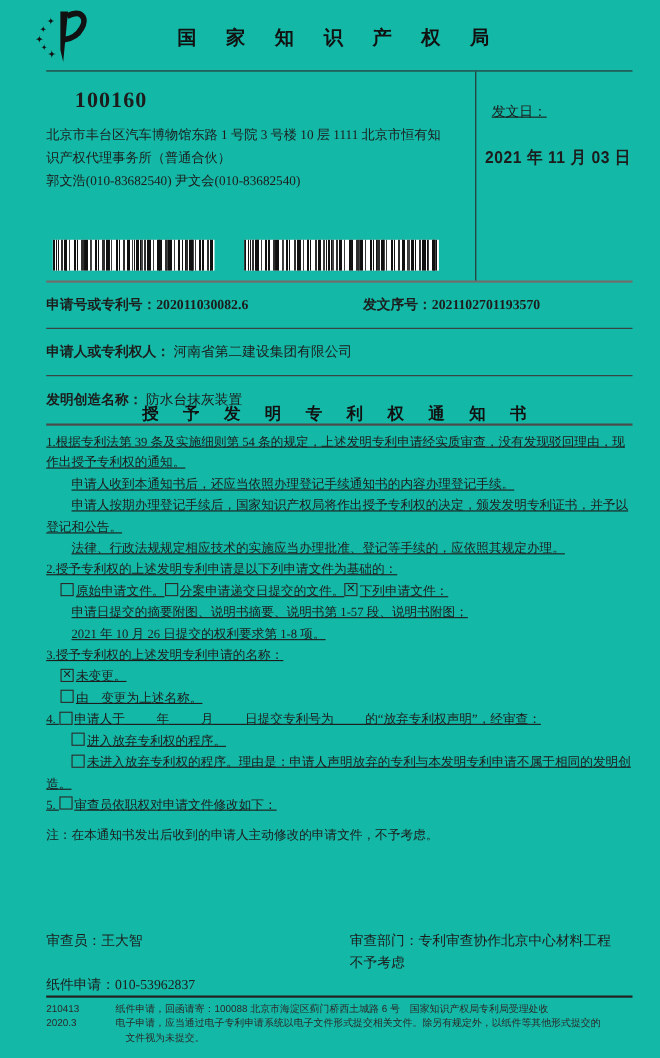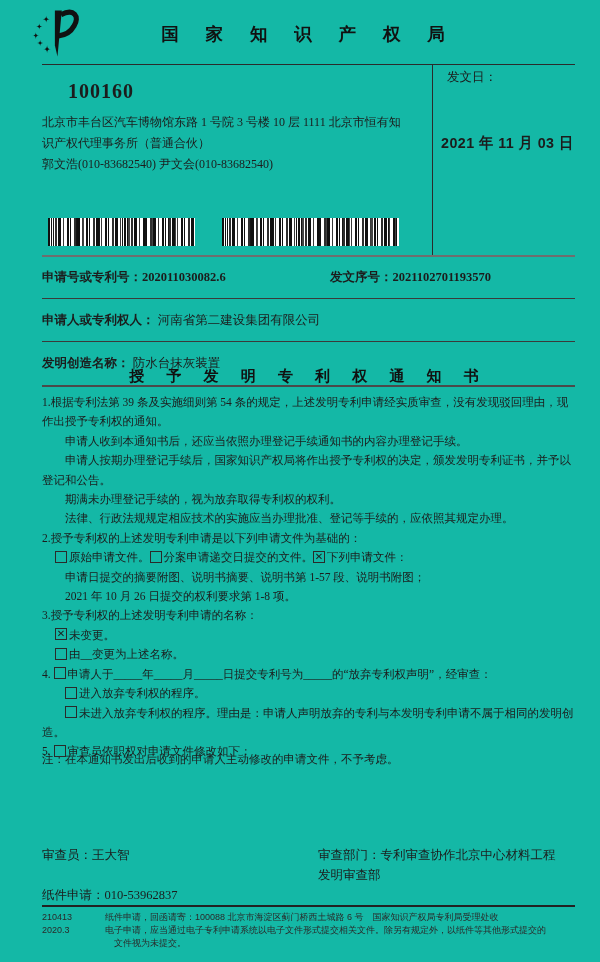--- a/index.html
+++ b/index.html
@@ -18,21 +18,21 @@
     font-family:"Liberation Sans","DejaVu Sans",sans-serif;
     font-weight:700; font-size:17.5px; letter-spacing:11px; color:#111;
     white-space:nowrap;
   }
 
   
   .right-col {
     position:absolute; left:432px; top:65px; width:143px; height:191px;
     border-left:1px solid #2b2b2b;
   }
-  .issue-label { position:absolute; left:14px; top:4px; font-size:12.5px; }
+  .issue-label { position:absolute; left:14px; top:28px; font-size:12.5px;text-decoration:underline; }
   .issue-date {
     position:absolute; left:8px; top:68px; width:135px;
     font-family:"Liberation Sans","DejaVu Sans",sans-serif;
     font-weight:700; font-size:15.5px; letter-spacing:0.5px; white-space:nowrap;
     transform:scaleX(0.92); transform-origin:left;
   }
   .postal-code { position:absolute; left:68px; top:80px; font-size:20px; font-weight:700; letter-spacing:1px; }
   .address {
     position:absolute; left:42px; top:112px; width:390px; 
     font-size:12px; line-height:21px;
@@ -61,21 +61,21 @@
   .row3 { top:342px; height:43px; line-height:43px; border-bottom:2px solid #4a4a4a; }
 
   
   .notice-title {
     position:absolute; left:42px; top:367px; width:533px; text-align:center;
     font-family:"Liberation Sans","DejaVu Sans",sans-serif;
     font-weight:700; font-size:15px; letter-spacing:9px; white-space:nowrap; color:#111;
   }
   .notice-body {
     position:absolute; left:42px; top:393px; width:533px;
-    font-size:11.5px; line-height:19.4px;
+    font-size:11.5px; line-height:19.4px;text-decoration:underline;
   }
   .bline { min-height:19.4px; }
   .ind1 { text-indent:13px; }
   .ind2 { text-indent:23px; }
   .cbx {
     display:inline-block; width:10px; height:10px; border:1px solid #2a2a2a;
     vertical-align:-1.5px; margin-right:2px; position:relative; text-indent:0;
   }
   .cbx.checked::after {
     content:"\2715"; position:absolute; left:0; top:0; width:10px; height:10px;
@@ -150,41 +150,40 @@
   <div class="meta-row row3">
     <span class="lab">发明创造名称：</span>
     <span>防水台抹灰装置</span>
   </div>
 
   <div class="notice-title">授 予 发 明 专 利 权 通 知 书</div>
   <div class="notice-body">
       <div class="bline ind0"><span>1.根据专利法第 39 条及实施细则第 54 条的规定，上述发明专利申请经实质审查，没有发现驳回理由，现作出授予专利权的通知。</span></div>
       <div class="bline ind2"><span>申请人收到本通知书后，还应当依照办理登记手续通知书的内容办理登记手续。</span></div>
       <div class="bline ind2"><span>申请人按期办理登记手续后，国家知识产权局将作出授予专利权的决定，颁发发明专利证书，并予以登记和公告。</span></div>
-      <div class="bline ind2"><span>期满未办理登记手续的，视为放弃取得专利权的权利。</span></div>
       <div class="bline ind2"><span>法律、行政法规规定相应技术的实施应当办理批准、登记等手续的，应依照其规定办理。</span></div>
       <div class="bline ind0"><span>2.授予专利权的上述发明专利申请是以下列申请文件为基础的：</span></div>
       <div class="bline ind1"><span class="cbx"></span><span>原始申请文件。</span><span class="cbx"></span><span>分案申请递交日提交的文件。</span><span class="cbx checked"></span><span>下列申请文件：</span></div>
       <div class="bline ind2"><span>申请日提交的摘要附图、说明书摘要、说明书第 1-57 段、说明书附图；</span></div>
       <div class="bline ind2"><span>2021 年 10 月 26 日提交的权利要求第 1-8 项。</span></div>
       <div class="bline ind0"><span>3.授予专利权的上述发明专利申请的名称：</span></div>
       <div class="bline ind1"><span class="cbx checked"></span><span>未变更。</span></div>
       <div class="bline ind1"><span class="cbx"></span><span>由__变更为上述名称。</span></div>
       <div class="bline ind0"><span>4. </span><span class="cbx"></span><span>申请人于_____年_____月_____日提交专利号为_____的“放弃专利权声明”，经审查：</span></div>
       <div class="bline ind2"><span class="cbx"></span><span>进入放弃专利权的程序。</span></div>
       <div class="bline ind2"><span class="cbx"></span><span>未进入放弃专利权的程序。理由是：申请人声明放弃的专利与本发明专利申请不属于相同的发明创造。</span></div>
       <div class="bline ind0"><span>5. </span><span class="cbx"></span><span>审查员依职权对申请文件修改如下：</span></div>
     </div>
   <div class="note-line">注：在本通知书发出后收到的申请人主动修改的申请文件，不予考虑。</div>
 
   <div class="exam">
     <span>审查员：</span><span>王大智</span>
     <span class="dept">
       <span>审查部门：</span><span>专利审查协作北京中心材料工程</span><br>
-      <span>发明审查部</span>
+      <span>不予考虑</span>
     </span>
     <span class="phone">
       <span>纸件申请：</span><span>010-53962837</span>
     </span>
   </div>
 
   <div class="foot-rule"></div>
 
   <div class="footer">
     <div class="codes">

